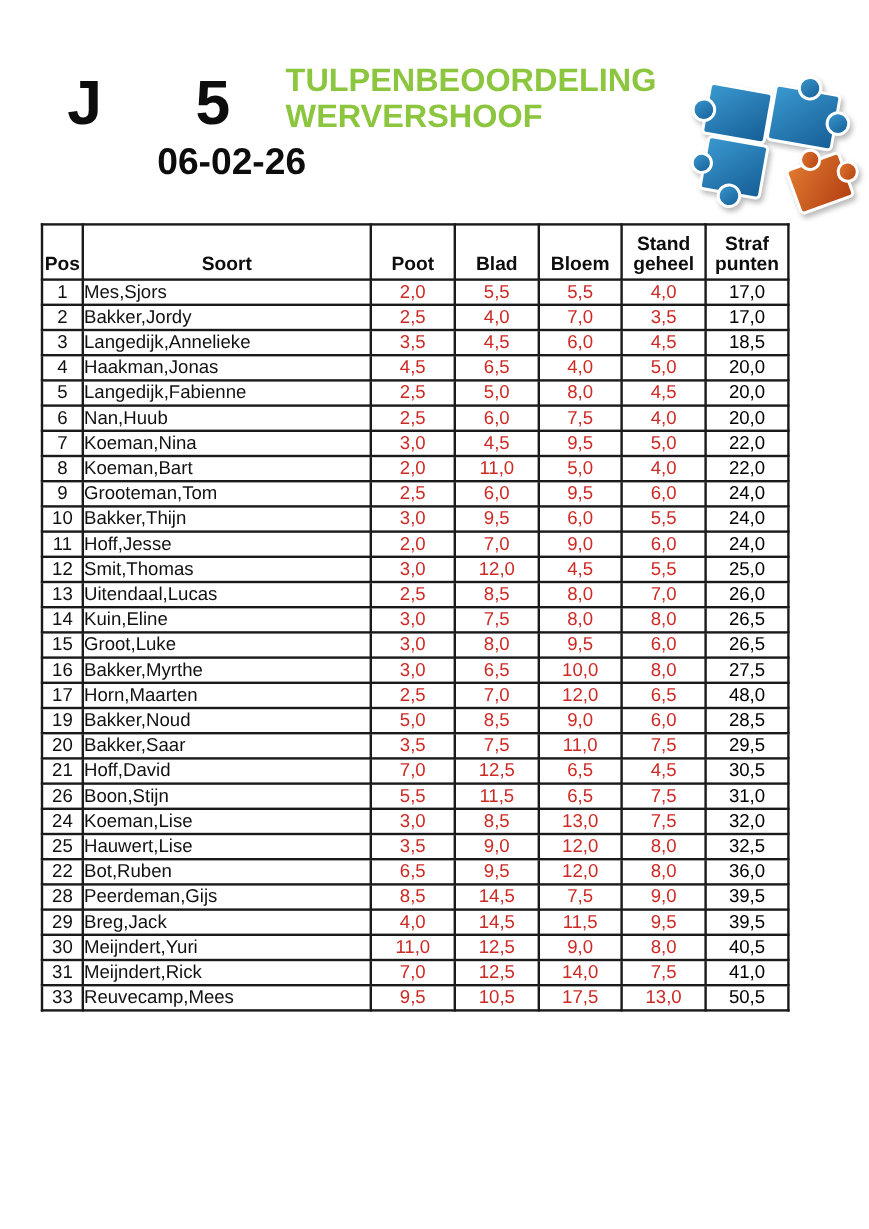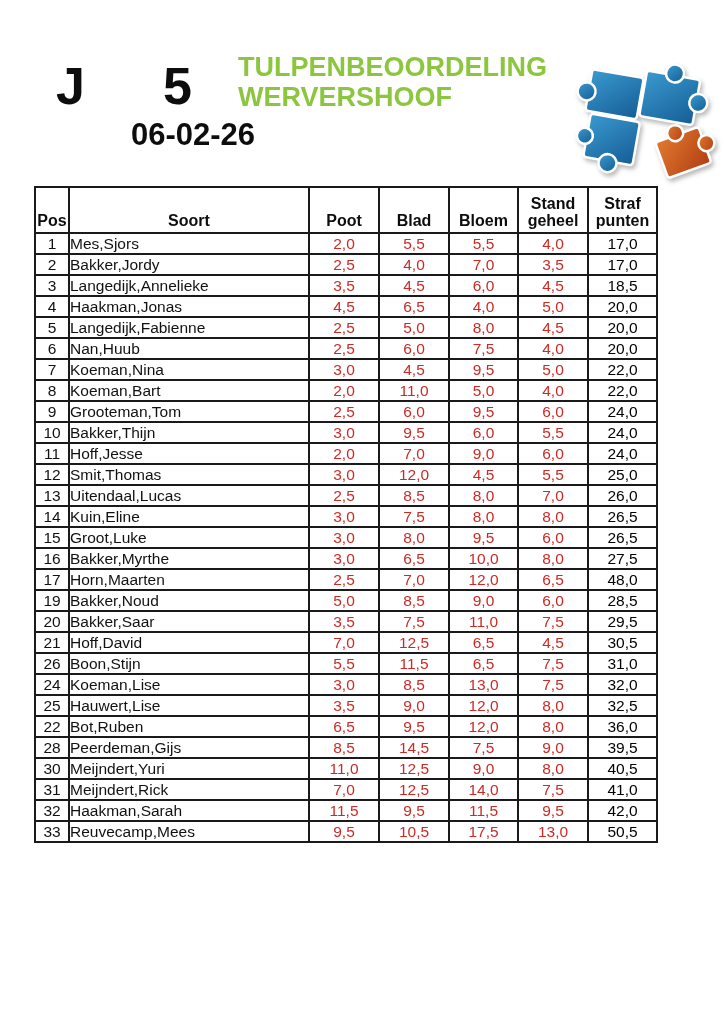--- a/index.html
+++ b/index.html
@@ -352,47 +352,47 @@
         <tr>
           <td class="col-pos">28</td>
           <td class="col-soort">Peerdeman,Gijs</td>
           <td class="col-poot">8,5</td>
           <td class="col-blad">14,5</td>
           <td class="col-bloem">7,5</td>
           <td class="col-stand">9,0</td>
           <td class="col-straf">39,5</td>
         </tr>
         <tr>
+          <td class="col-pos">29</td>
+          <td class="col-soort">Breg,Jack</td>
+          <td class="col-poot">4,0</td>
+          <td class="col-blad">14,5</td>
+          <td class="col-bloem">11,5</td>
+          <td class="col-stand">9,5</td>
+          <td class="col-straf">39,5</td>
+        </tr>
+        <tr>
           <td class="col-pos">30</td>
           <td class="col-soort">Meijndert,Yuri</td>
           <td class="col-poot">11,0</td>
           <td class="col-blad">12,5</td>
           <td class="col-bloem">9,0</td>
           <td class="col-stand">8,0</td>
           <td class="col-straf">40,5</td>
         </tr>
         <tr>
           <td class="col-pos">31</td>
           <td class="col-soort">Meijndert,Rick</td>
           <td class="col-poot">7,0</td>
           <td class="col-blad">12,5</td>
           <td class="col-bloem">14,0</td>
           <td class="col-stand">7,5</td>
           <td class="col-straf">41,0</td>
         </tr>
         <tr>
-          <td class="col-pos">32</td>
-          <td class="col-soort">Haakman,Sarah</td>
-          <td class="col-poot">11,5</td>
-          <td class="col-blad">9,5</td>
-          <td class="col-bloem">11,5</td>
-          <td class="col-stand">9,5</td>
-          <td class="col-straf">42,0</td>
-        </tr>
-        <tr>
           <td class="col-pos">33</td>
           <td class="col-soort">Reuvecamp,Mees</td>
           <td class="col-poot">9,5</td>
           <td class="col-blad">10,5</td>
           <td class="col-bloem">17,5</td>
           <td class="col-stand">13,0</td>
           <td class="col-straf">50,5</td>
         </tr>
       </tbody>
   </table>

